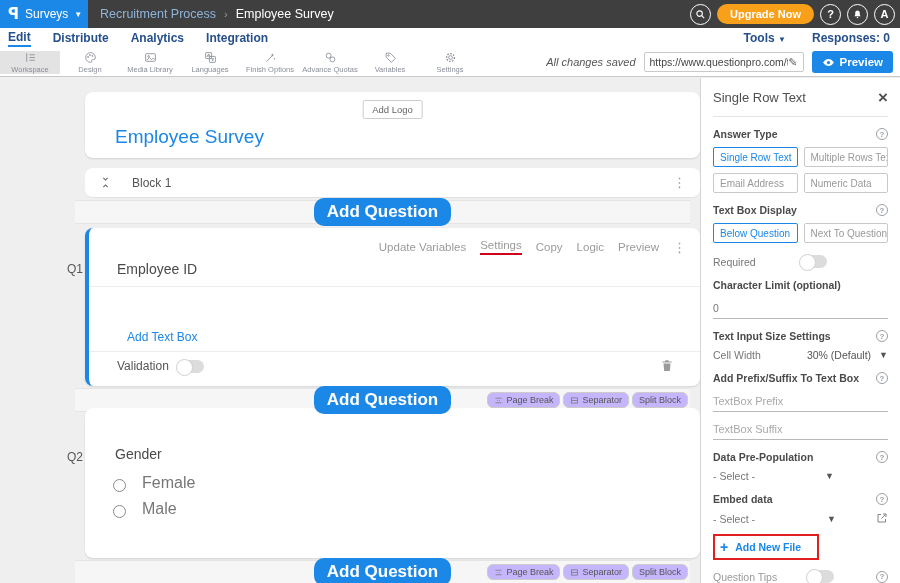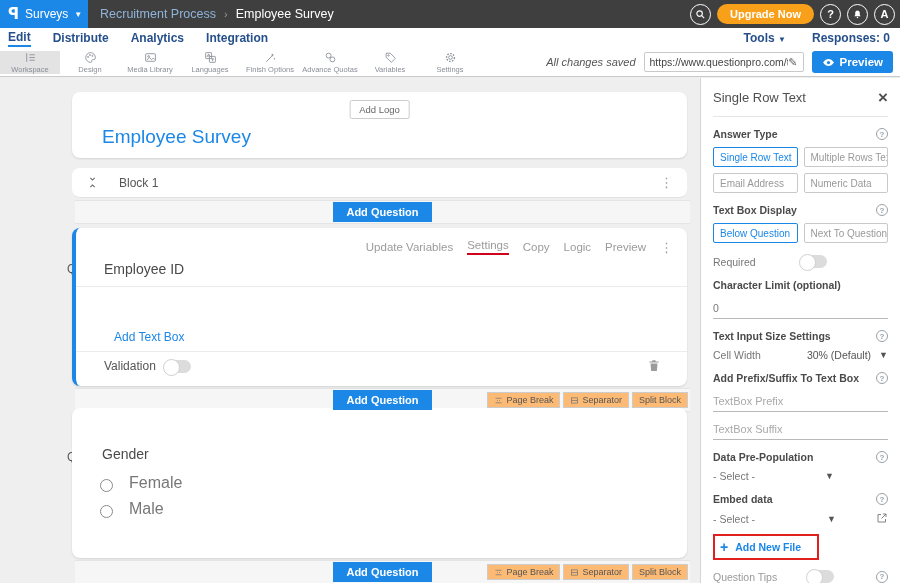--- a/index.html
+++ b/index.html
@@ -37,39 +37,39 @@
   .save-status { font-style:italic; font-size:11px; color:#555; }
   .url-box { width:160px; height:20px; border:1px solid #c9c9c9; border-radius:2px; display:flex; align-items:center; padding:0 5px; background:#fff; }
   .url-box input { border:none; outline:none; flex:1; min-width:0; font-size:10.5px; color:#444; font-family:"Liberation Sans",sans-serif; }
   .pencil { color:#666; font-size:11px; cursor:pointer; flex:none; }
   .preview-btn { background:#1b87e6; color:#fff; height:22px; border:none; border-radius:3px; display:flex; align-items:center; gap:5px; padding:0 10px; font-size:11.5px; font-weight:bold; cursor:pointer; }
   .preview-btn svg { width:13px; height:13px; }
 
   
   .canvas { position:absolute; top:78px; left:0; width:700px; height:505px; background:#efefef; }
   .gutter-label { position:absolute; left:26px; font-size:12px; color:#555;margin-left:41px; }
-  .card { position:absolute; left:72px; width:615px; background:#fff; box-shadow:0 1px 2px rgba(0,0,0,.12);border-radius:8px; }
+  .card { position:absolute; left:85px; width:615px; background:#fff; box-shadow:0 1px 2px rgba(0,0,0,.12);border-radius:8px; }
 
   .survey-card { top:14px; height:66px; }
   .add-logo-btn { position:absolute; left:50%; transform:translateX(-50%); top:8px; background:#fff; border:1px solid #ccc; border-radius:2px; font-size:9.5px; color:#666; padding:3px 9px; cursor:pointer; }
   .survey-title { position:absolute; left:30px; top:34px; font-size:19px; color:#1b87e6; }
 
   .block-header { top:90px; height:30px; display:flex; align-items:center; padding:0 14px; color:#555; font-size:12px; border-bottom:1px solid #e2e2e2; box-shadow:none; }
   .collapse-icon { width:13px; height:13px; cursor:pointer; flex:none; }
   .collapse-icon svg { width:13px; height:13px; stroke:#666; fill:none; stroke-width:2; }
   .block-title { margin-left:20px; }
   .dots-menu { margin-left:auto; color:#999; font-size:13px; cursor:pointer; letter-spacing:0; }
 
   .add-strip { position:absolute; left:75px; width:615px; height:24px; background:#f6f6f6; border-top:1px solid #e4e4e4; border-bottom:1px solid #e4e4e4; display:flex; align-items:center; justify-content:center; }
   .strip-1 { top:122px; }
   .strip-2 { top:310px; }
   .strip-3 { top:482px; }
-  .add-q-btn { background:#1b87e6; color:#fff; border:none; border-radius:0; font-size:11px; font-weight:bold; padding:4px 13px; cursor:pointer; z-index:2; }
+  .add-q-btn { background:#1b87e6; color:#fff; border:none; border-radius:10px; font-size:17px; font-weight:bold; padding:4px 13px; cursor:pointer; z-index:2; }
   .strip-btns { position:absolute; right:2px; top:50%; transform:translateY(-50%); display:flex; gap:3px; }
-  .mini-btn { background:#fdba74; border:1px solid #ccc; border-radius:0; font-size:9px; color:#555; padding:2px 6px; display:flex; align-items:center; gap:3px; cursor:pointer; }
+  .mini-btn { background:#c4b5fd; border:1px solid #ccc; border-radius:6px; font-size:9px; color:#555; padding:2px 6px; display:flex; align-items:center; gap:3px; cursor:pointer; }
   .mini-btn svg { width:9px; height:9px; stroke:#777; fill:none; stroke-width:2; }
 
   .q1-card { top:150px; height:158px; border-left:4px solid #1b87e6; }
   .q-menu { position:absolute; top:11px; right:14px; display:flex; gap:14px; align-items:center; font-size:11.5px; color:#9b9b9b; }
   .q-menu span { cursor:pointer; }
   .menu-annotated { border-bottom:2px solid #d0021b; padding-bottom:2px; }
   .q-title { position:absolute; left:28px; top:33px; font-size:14px; color:#4a4a4a; }
   .q-divider { position:absolute; left:0; right:0; border-top:1px solid #ececec; }
   .answer-input { position:absolute; left:28px; top:70px; width:185px; border:none; outline:none; border-bottom:1px solid #b5b5b5; font-size:12px; color:#999; padding:3px 0; background:transparent; font-family:"Liberation Sans",sans-serif; }
   .answer-input::placeholder { color:#999; }

